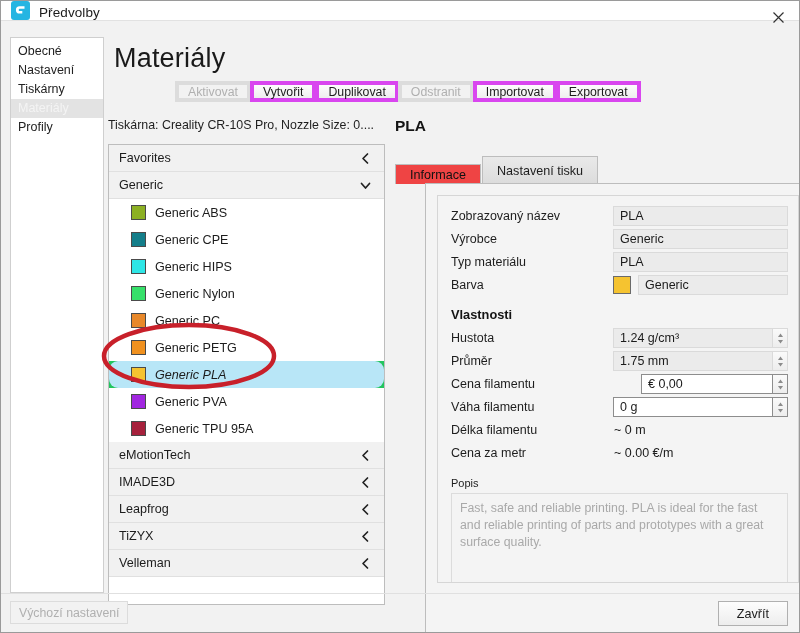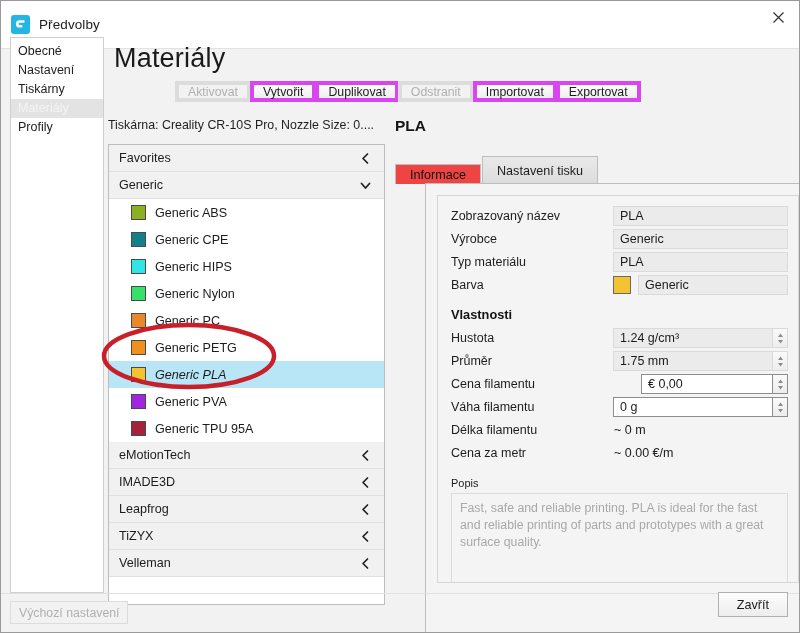--- a/index.html
+++ b/index.html
@@ -15,24 +15,24 @@
     position: relative;
     width: 800px; height: 633px;
     background: #f2f2f2;
     border: 1px solid #9a9a9a;
     overflow: hidden;
   }
 
   
   #titlebar {
     position: absolute; left: 0; top: 0;
-    width: 800px; height: 48px;
+    width: 800px; height: 20px;
     background: #ffffff;
     border-bottom: 1px solid #e2e2e2;
-    display: flex; align-items: center;
+    display: flex; align-items: flex-end;
   }
   #app-icon {
     margin-left: 10px; width: 19px; height: 19px;
     border-radius: 3px; background: #25b5e2;
     display: flex; align-items: center; justify-content: center;
     flex: 0 0 auto;
   }
   #app-icon svg { display: block; }
   #title-text {
     margin-left: 9px; font-size: 13.5px; color: #1b1b1b;
@@ -125,21 +125,21 @@
   .group-header .gh-label { flex: 1 1 auto; }
   .chev { width: 13px; height: 13px; flex: 0 0 auto; display: block; }
   .mat-row {
     height: 27px;
     display: flex; align-items: center;
     padding-left: 22px;
     font-size: 12.6px; color: #1c1c1c;
     background: #ffffff;
     cursor: pointer;
   }
-  .mat-row.selected { background: #b8e6f7; }
+  .mat-row.selected { background: #b8e6f7; border-radius: 9px; }
   .mat-row.italic { font-style: italic; }
   .swatch {
     width: 15px; height: 15px;
     border: 1px solid #4a4a4a;
     margin-right: 9px;
     flex: 0 0 auto;
   }
   #list-filler { background: #ffffff; height: 100%; }
 
   
@@ -273,21 +273,21 @@
   #btn-default {
     position: absolute; left: 9px; bottom: 8px;
     height: 23px; padding: 0 8px;
     font-size: 12.3px;
     color: #b0b0b0; background: #f2f2f2;
     border: 1px solid #dcdcdc;
     display: flex; align-items: center;
     cursor: default;
   }
   #btn-close {
-    position: absolute; right: 11px; bottom: 15px;
+    position: absolute; right: 11px; bottom: 6px;
     height: 25px; padding: 0 18px;
     font-size: 12.6px; color: #1b1b1b;
     background: linear-gradient(#fdfdfd, #ededed);
     border: 1px solid #b0b0b0;
     display: flex; align-items: center;
     cursor: pointer;
   }
 </style>
 </head>
 <body>

